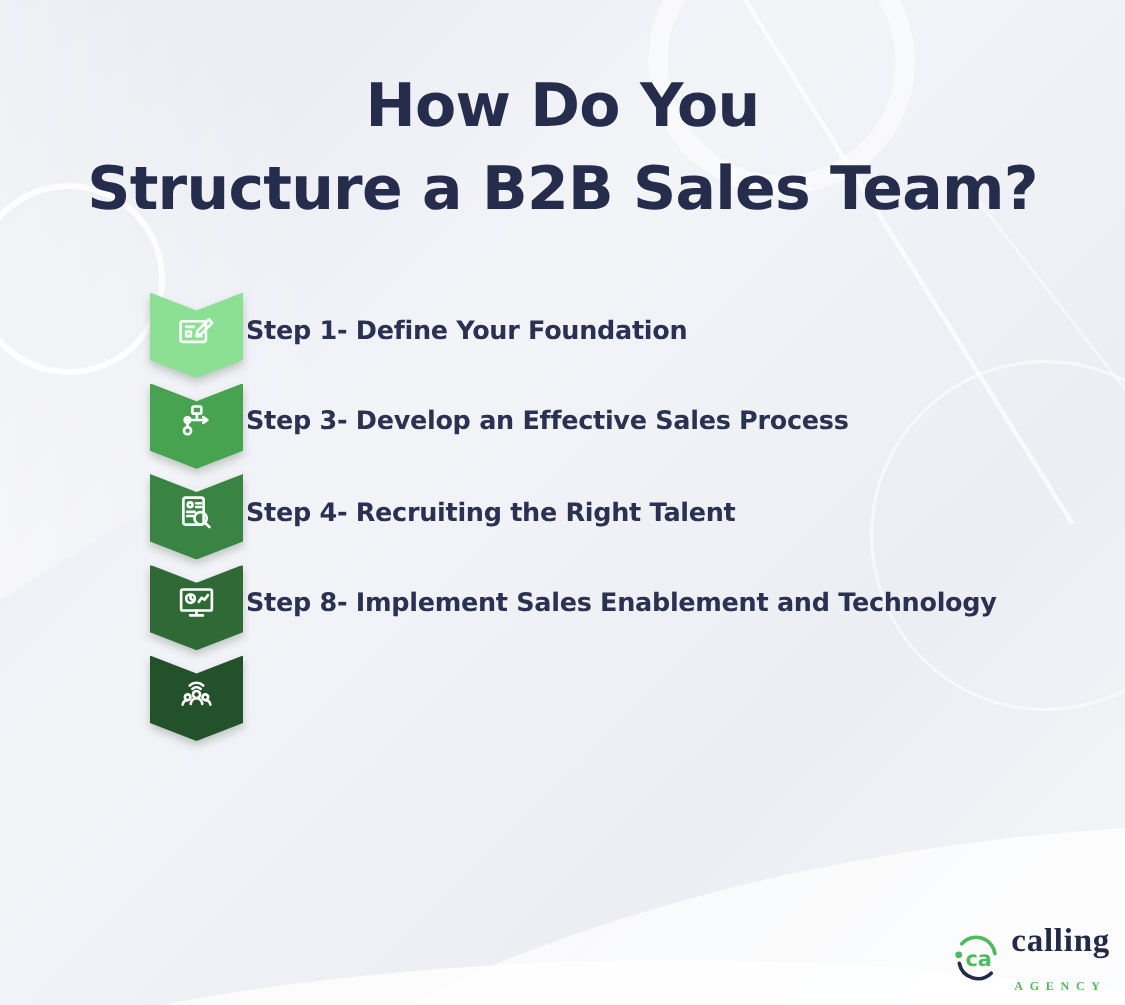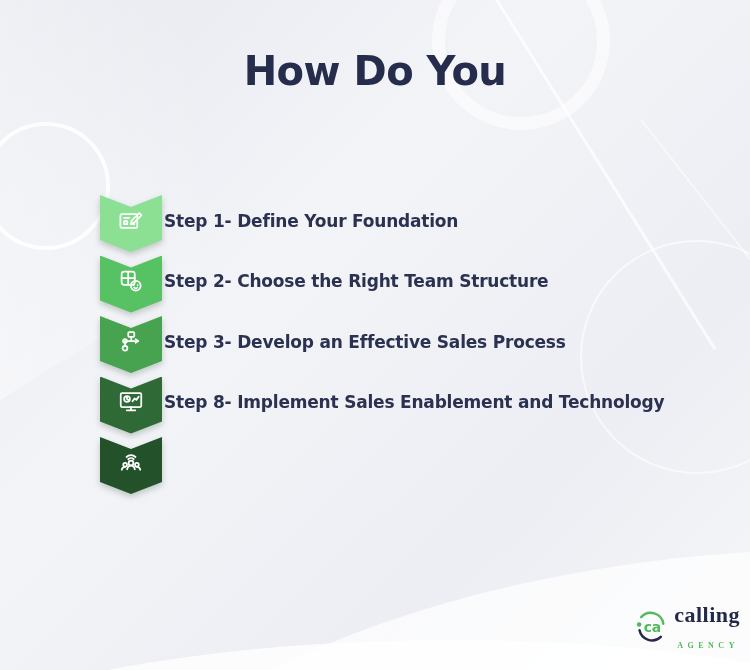--- a/index.html
+++ b/index.html
@@ -62,22 +62,22 @@
     color:var(--icon-stroke,#fff);
   }
   .badge svg{width:30px;height:30px;transform:translateY(-1px);}
   .step-label{
     color:var(--step-text,#2b3150);
     font-weight:bold;font-size:17px;letter-spacing:-.2px;
     transform:translateY(-3px);white-space:nowrap;
   }
   
   .logo{
-    position:absolute;right:10px;bottom:20px;
-    display:flex;align-items:center;gap:5px;text-align:center;
+    position:absolute;right:10px;bottom:8px;
+    display:flex;align-items:center;gap:5px;
   }
   .logo-mark{width:36px;height:36px;}
   .logo-text{display:flex;flex-direction:column;line-height:1;font-family:Liberation Serif, serif;}
   .logo-name{
     color:var(--logo-navy,#232a47);font-weight:bold;font-size:22px;letter-spacing:.5px;
   }
   .logo-sub{
     color:var(--logo-green,#52ba5e);font-weight:bold;font-size:8px;
     letter-spacing:4.5px;margin-top:16px;padding-left:2px;
   }
@@ -91,66 +91,68 @@
   <div class="decor ring-top"></div>
   <div class="decor ring-left"></div>
   <div class="decor ring-right"></div>
   <div class="decor diag-line1"></div>
   <div class="decor diag-line2"></div>
   <div class="decor wave-bottom"></div>
   <div class="decor wave-bottom2"></div>
 
   <div class="title">
     <div>How Do You</div>
+    <div>Structure a B2B Sales Team?</div>
   </div>
 
   <div class="steps">
       <div class="step-row">
       <div class="badge-wrap">
         <div class="badge" style="background: rgb(139, 224, 147);">
           <span class="icon"><svg viewBox="0 0 24 24" fill="none" stroke="currentColor" stroke-width="1.4" stroke-linecap="round" stroke-linejoin="round">
                 <rect x="3.5" y="6.5" width="13.5" height="11" rx="1.2"></rect>
                 <path d="M6.5 9.5h4"></path>
                 <path d="M6.5 12h2.5v2.5H6.5z"></path>
                 <path d="M12 14.5h2.5"></path>
                 <path d="M12.5 11.7l6.1-6.1 1.8 1.8-6.1 6.1-2.3.5z"></path>
               </svg></span>
         </div>
       </div>
       <div class="step-label">Step 1- Define Your Foundation</div>
     </div>
       <div class="step-row">
       <div class="badge-wrap">
-        <div class="badge" style="background: rgb(87, 194, 99);">
-          <span class="icon"><svg viewBox="0 0 24 24" fill="none" stroke="currentColor" stroke-width="1.4" stroke-linecap="round" stroke-linejoin="round">
-                <rect x="4.5" y="4.5" width="10.5" height="10.5" rx="2"></rect>
-                <path d="M9.75 4.5v10.5M4.5 9.75h10.5"></path>
-                <circle cx="15.8" cy="15.8" r="3.9"></circle>
-                <path d="M14.3 15.2h.01M17.3 15.2h.01"></path>
-                <path d="M14.4 17.2c.8.8 2 .8 2.8 0"></path>
-              </svg></span>
-        </div>
-      </div>
-      <div class="step-label">Step 2- Choose the Right Team Structure</div>
-    </div>
-      <div class="step-row">
-      <div class="badge-wrap">
         <div class="badge" style="background: rgb(71, 163, 79);">
           <span class="icon"><svg viewBox="0 0 24 24" fill="none" stroke="currentColor" stroke-width="1.4" stroke-linecap="round" stroke-linejoin="round">
                 <rect x="9.8" y="4" width="4.8" height="3.8" rx=".8"></rect>
                 <path d="M12.2 7.8v3.4"></path>
                 <path d="M5.8 11.2h11.4"></path>
                 <path d="M15.6 9.7l2.2 1.5-2.2 1.5"></path>
                 <circle cx="7.2" cy="11.2" r="1.5"></circle>
                 <path d="M7.2 12.7v2.2"></path>
                 <circle cx="7.2" cy="16.9" r="1.9"></circle>
               </svg></span>
         </div>
       </div>
       <div class="step-label">Step 3- Develop an Effective Sales Process</div>
+    </div>
+      <div class="step-row">
+      <div class="badge-wrap">
+        <div class="badge" style="background: rgb(58, 132, 67);">
+          <span class="icon"><svg viewBox="0 0 24 24" fill="none" stroke="currentColor" stroke-width="1.4" stroke-linecap="round" stroke-linejoin="round">
+                <rect x="5" y="3.8" width="10.8" height="14.4" rx="1.2"></rect>
+                <circle cx="8.6" cy="7.6" r="1.3"></circle>
+                <path d="M11.8 6.8h2.6M11.8 8.8h2.6"></path>
+                <path d="M7 11.4h4M7 13.6h3.2"></path>
+                <circle cx="14.2" cy="14.8" r="3.3"></circle>
+                <path d="M16.6 17.3l2.3 2.2"></path>
+              </svg></span>
+        </div>
+      </div>
+      <div class="step-label">Step 4- Recruiting the Right Talent</div>
     </div>
       <div class="step-row">
       <div class="badge-wrap">
         <div class="badge" style="background: rgb(47, 106, 54);">
           <span class="icon"><svg viewBox="0 0 24 24" fill="none" stroke="currentColor" stroke-width="1.4" stroke-linecap="round" stroke-linejoin="round">
                 <rect x="3.8" y="4.8" width="16.4" height="11.2" rx="1"></rect>
                 <circle cx="8.8" cy="9.6" r="2.3"></circle>
                 <path d="M8.8 7.9v1.7l1.4 1"></path>
                 <path d="M13.2 11.4l1.6-2.2 1.5 1.1 1.8-2.5"></path>
                 <path d="M12 16v2.3"></path>

